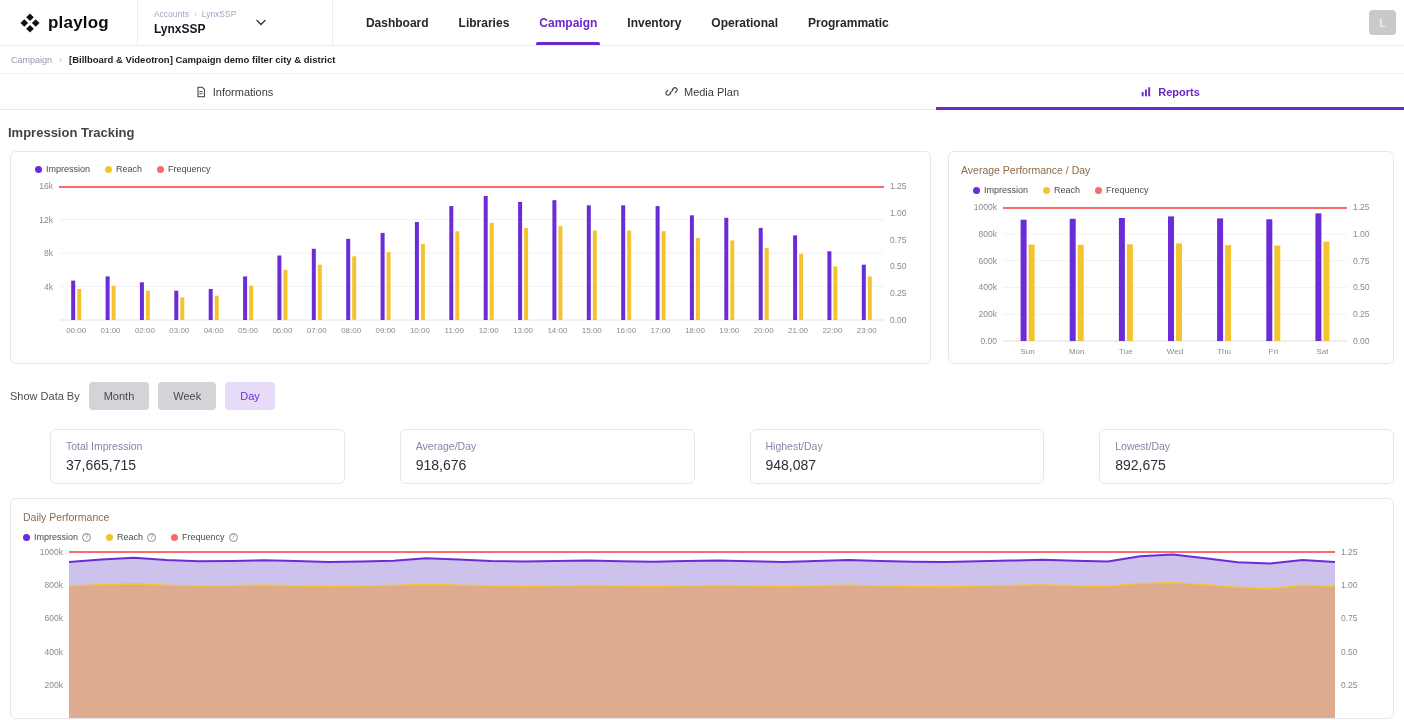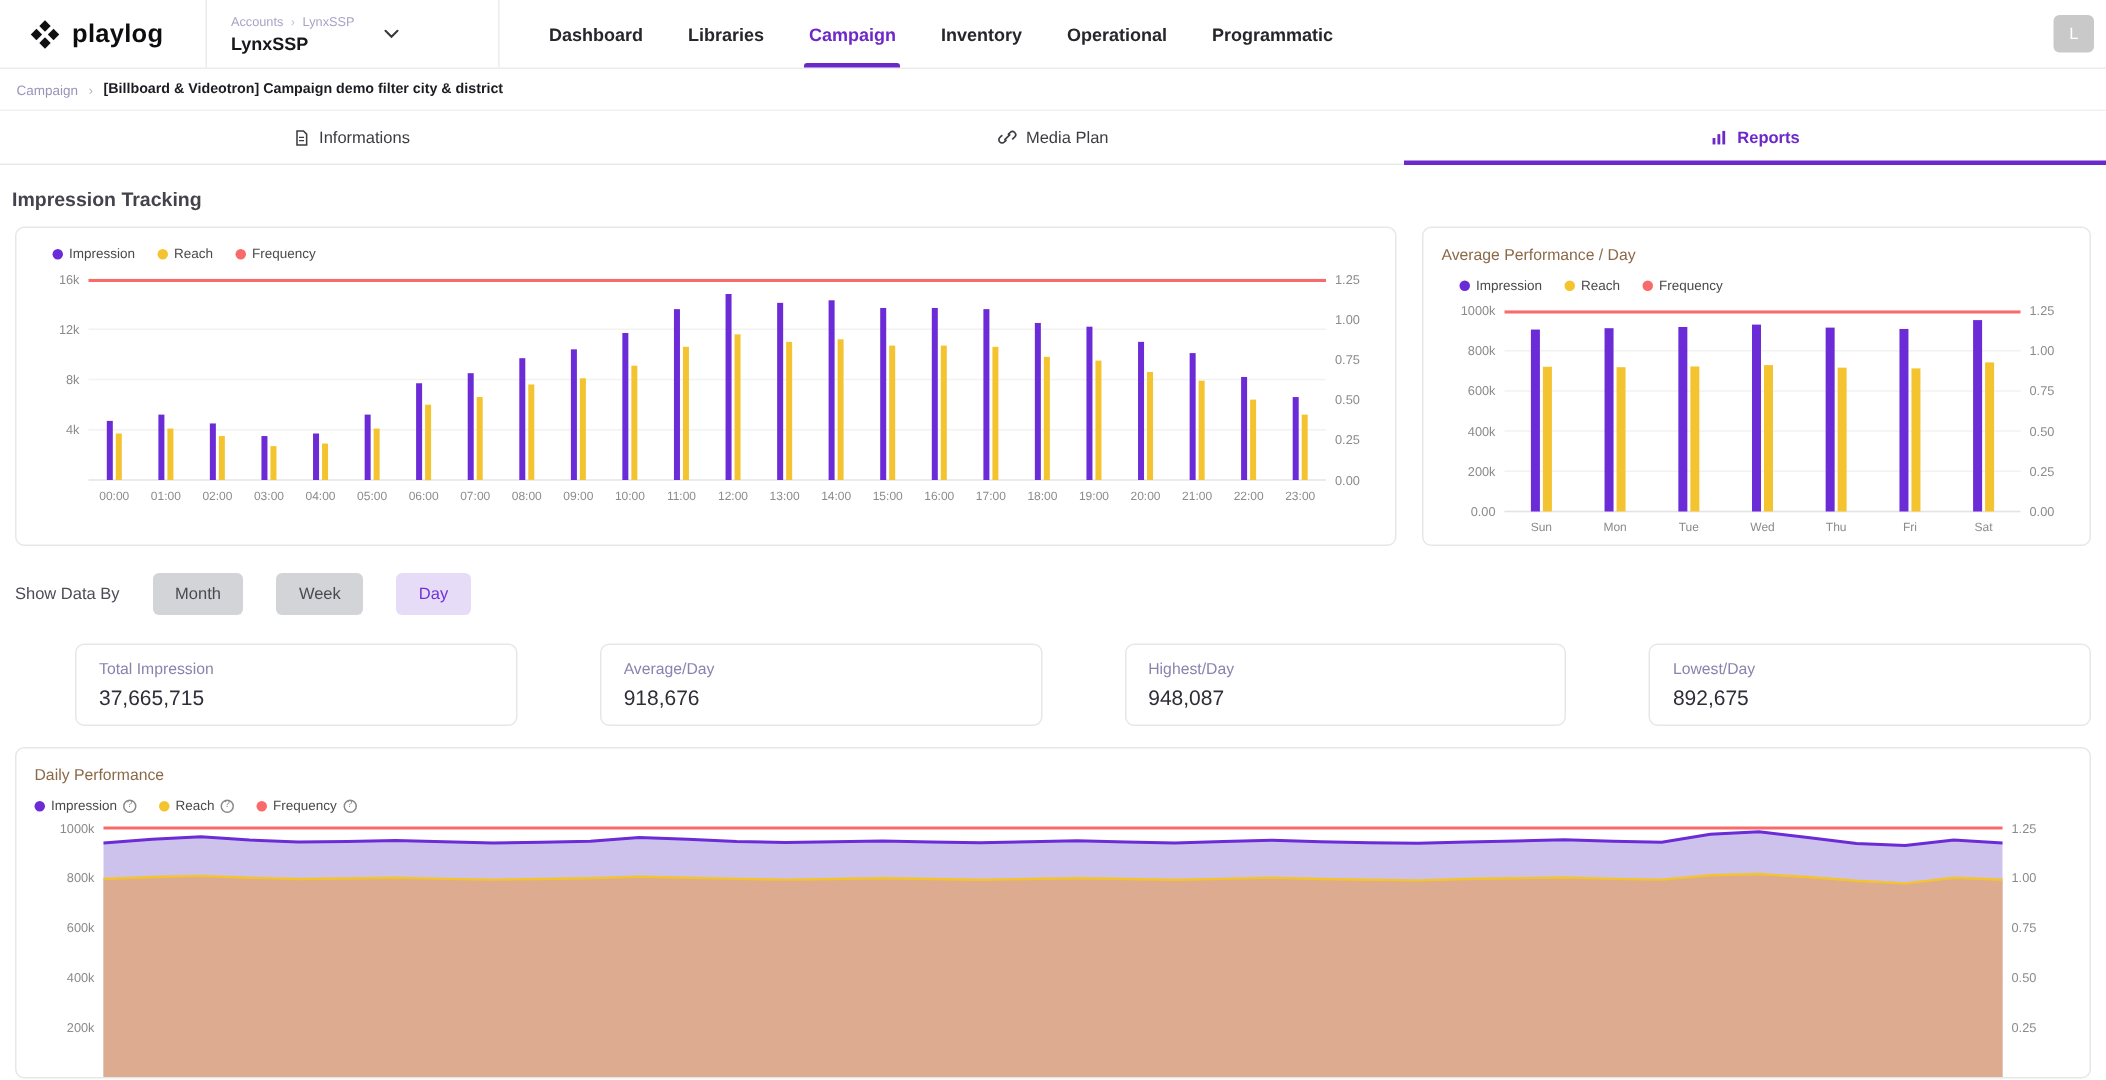--- a/index.html
+++ b/index.html
@@ -50,21 +50,21 @@
   .leg em{font-style:normal;}
   .dot{width:7px;height:7px;border-radius:50%;display:inline-block;background:#999;}
   .qicon{width:9px;height:9px;border:1px solid #8a8a8a;border-radius:50%;font-size:6.5px;line-height:8px;display:inline-flex;align-items:center;justify-content:center;color:#8a8a8a;font-style:normal;cursor:pointer;}
   .chart{width:100%;}
   .h-hour{height:158px;}
   .h-day{height:158px;}
   .h-daily{height:172px;}
   svg text{font-family:"Liberation Sans",sans-serif;}
 
   
-  .show-by{display:flex;align-items:center;gap:22px;padding:18px 10px 12px;}
+  .show-by{display:flex;align-items:center;gap:9px;padding:18px 10px 12px;}
   .show-by-label{font-size:11px;color:#4c4c55;}
   .seg-btn{font-size:11px;padding:8px 15px;border-radius:4px;border:none;background:#d2d4d8;color:#4a4a50;cursor:pointer;font-family:inherit;}
   .seg-btn.active{background:#e7dcf8;color:#7231d6;}
 
   
   .stats-row{display:flex;gap:15px;padding:7px 10px 14px;}
   .stat-card{flex:1;padding:10px 15px;margin-left:40px;}
   .stat-label{font-size:10.5px;color:#8a83ad;margin-bottom:5px;}
   .stat-value{font-size:14px;color:#2e2d38;}
 

